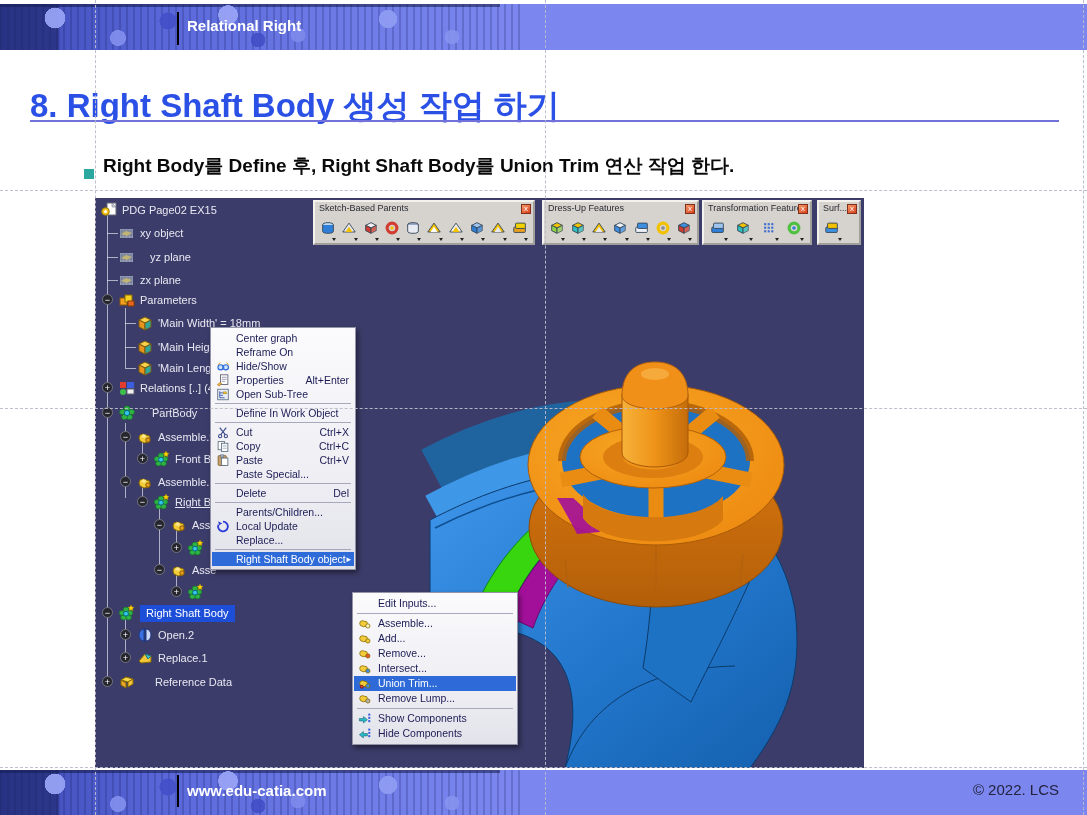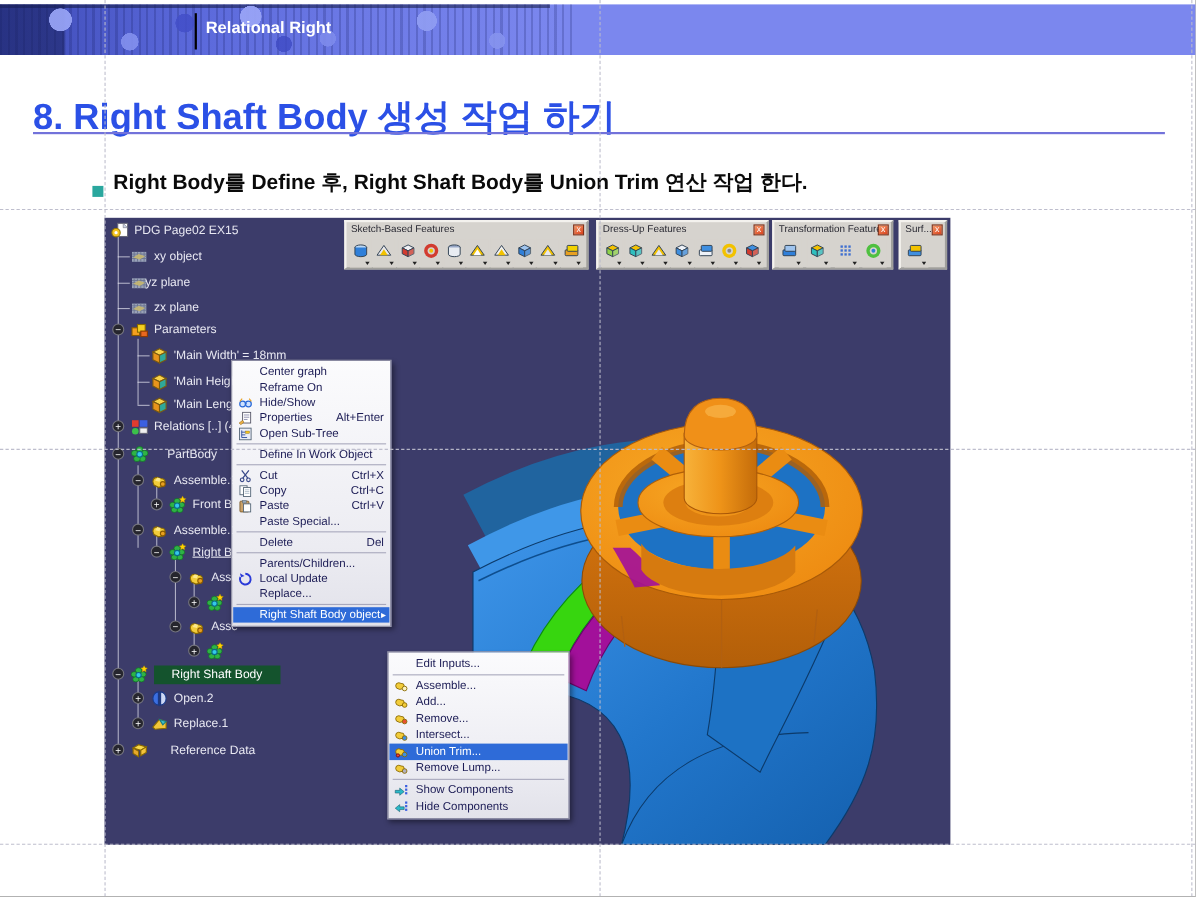--- a/index.html
+++ b/index.html
@@ -38,21 +38,21 @@
   
   .catia{position:absolute;left:95px;top:198px;width:769px;height:570px;background:#3c3c6a;overflow:hidden;}
   .v3d{position:absolute;left:0;top:0;z-index:1;}
   
   .trow{position:absolute;left:0;width:100%;height:17px;z-index:5;}
   .texp{position:absolute;width:11px;height:11px;border-radius:50%;background:#26262e;border:1px solid #74747e;
         color:#fff;font-size:9px;line-height:10px;text-align:center;top:2px;box-sizing:border-box;}
   .tico{position:absolute;width:16px;height:16px;top:0;}
   .tlab{position:absolute;top:0;line-height:17px;font-size:11px;color:#e8e8f2;white-space:nowrap;}
   .tlab.u{text-decoration:underline;}
-  .tlab.hl{background:#14532d;color:#fff;padding:0 16px;}
+  .tlab.hl{background:#1d4ed8;color:#fff;padding:0 6px;}
   .tline{position:absolute;background:rgba(236,236,246,.65);z-index:4;}
   
   .tb{position:absolute;top:2px;height:45px;background:#d6d3ce;border:2px outset #f4f2ee;box-sizing:border-box;z-index:6;}
   .tb-title{position:relative;height:13px;font-size:9px;color:#2a2a33;padding:1px 14px 0 4px;white-space:nowrap;overflow:hidden;}
   .tb-close{position:absolute;right:2px;top:2px;width:10px;height:10px;background:linear-gradient(145deg,#f59a6a,#d8401c);
             border:1px solid #803018;color:#fff;font-size:8px;line-height:8px;text-align:center;box-sizing:border-box;}
   .tb-icons{display:flex;align-items:center;padding:1px 3px;gap:1px;}
   .tb.spread .tb-icons{justify-content:space-around;}
   .tbi{position:relative;width:20px;height:24px;background:#d6d3ce;border:1px solid #d6d3ce;}
   .tbi svg{position:absolute;left:1px;top:2px;width:16px;height:16px;}
@@ -188,21 +188,21 @@
               <path d="M2,9 l5,-3 6,2 -5,3 z" fill="#c8b870" opacity=".9"></path>
             </svg></span>
           <span class="tlab" style="left:45px">xy object</span>
         </div>
         <div class="trow" style="top: 51px;">
           <span class="tico" style="left:24px"><svg viewBox="0 0 16 16" width="100%" height="100%">
               <rect x="1" y="4" width="13" height="9" fill="#9aa2b8"></rect>
               <path d="M1,6 h13 M1,8 h13 M1,10 h13 M3,4 v9 M6,4 v9 M9,4 v9 M12,4 v9" stroke="#6a7490" stroke-width=".8"></path>
               <path d="M2,9 l5,-3 6,2 -5,3 z" fill="#c8b870" opacity=".9"></path>
             </svg></span>
-          <span class="tlab" style="left:37px">yz plane</span>
+          <span class="tlab" style="left:55px">yz plane</span>
         </div>
         <div class="trow" style="top: 74px;">
           <span class="tico" style="left:24px"><svg viewBox="0 0 16 16" width="100%" height="100%">
               <rect x="1" y="4" width="13" height="9" fill="#9aa2b8"></rect>
               <path d="M1,6 h13 M1,8 h13 M1,10 h13 M3,4 v9 M6,4 v9 M9,4 v9 M12,4 v9" stroke="#6a7490" stroke-width=".8"></path>
               <path d="M2,9 l5,-3 6,2 -5,3 z" fill="#c8b870" opacity=".9"></path>
             </svg></span>
           <span class="tlab" style="left:45px">zx plane</span>
         </div>
         <div class="trow" style="top: 94px;">
@@ -395,21 +395,21 @@
           <span class="tico" style="left:24px"><svg viewBox="0 0 16 16" width="100%" height="100%">
               <path d="M2,6 l5,-3 7,2 -5,3 z" fill="#f8d84a" stroke="#8a6a00"></path>
               <path d="M2,6 l5,3 0,5 -5,-3 z" fill="#e8a82a" stroke="#8a6a00"></path>
               <path d="M14,5 l-5,3 0,5 5,-3 z" fill="#f4c43a" stroke="#8a6a00"></path>
             </svg></span>
           <span class="tlab" style="left:60px">Reference Data</span>
         </div>
       </div>
     <div id="toolbars">
         <div class="tb" style="left: 218px; width: 222px;">
-          <div class="tb-title">Sketch-Based Features</div>
+          <div class="tb-title">Sketch-Based Parents</div>
           <span class="tb-close">x</span>
           <div class="tb-icons">
             <span class="tbi">
               <svg viewBox="0 0 18 18">
                 <ellipse cx="9" cy="5.5" rx="6" ry="2.5" fill="#bcd8f4" stroke="#345"></ellipse>
                 <path d="M3,5.5 v7 a6,2.5 0 0 0 12,0 v-7" fill="#2f7fd9" stroke="#345"></path>
               </svg>
               <b class="dd"></b>
             </span>
             <span class="tbi">
@@ -685,20 +685,25 @@
         <div class="mi"><span class="mic"><svg viewBox="0 0 16 16" width="100%" height="100%">
               <path d="M8,2 a6,6 0 1 1 -5.5,3.6" fill="none" stroke="#2a3ad8" stroke-width="2.2"></path>
               <path d="M2,1.5 l1.2,4.5 4,-1.6 z" fill="#2a3ad8"></path>
             </svg></span><span>Local Update</span></div>
         <div class="mi"><span>Replace...</span></div>
         <div class="msep"></div>
         <div class="mi hl"><span>Right Shaft Body object</span><span class="sub">▸</span></div>
       </div>
   </div>
 
+  <div class="banner ftr">
+    <span class="tick" style="left:177px;top:5px;height:32px;"></span>
+    <span class="ftr-site">www.edu-catia.com</span>
+    <span class="ftr-copy">© 2022. LCS</span>
+  </div>
 
   <div class="vg" style="left:95px;"></div>
   <div class="vg" style="left:545px;"></div>
   <div class="vg" style="left:1083px;"></div>
   <div class="hg" style="top:190px;"></div>
   <div class="hg" style="top:408px;"></div>
   <div class="hg" style="top:767px;"></div>
 </div>
 
 </body></html>

